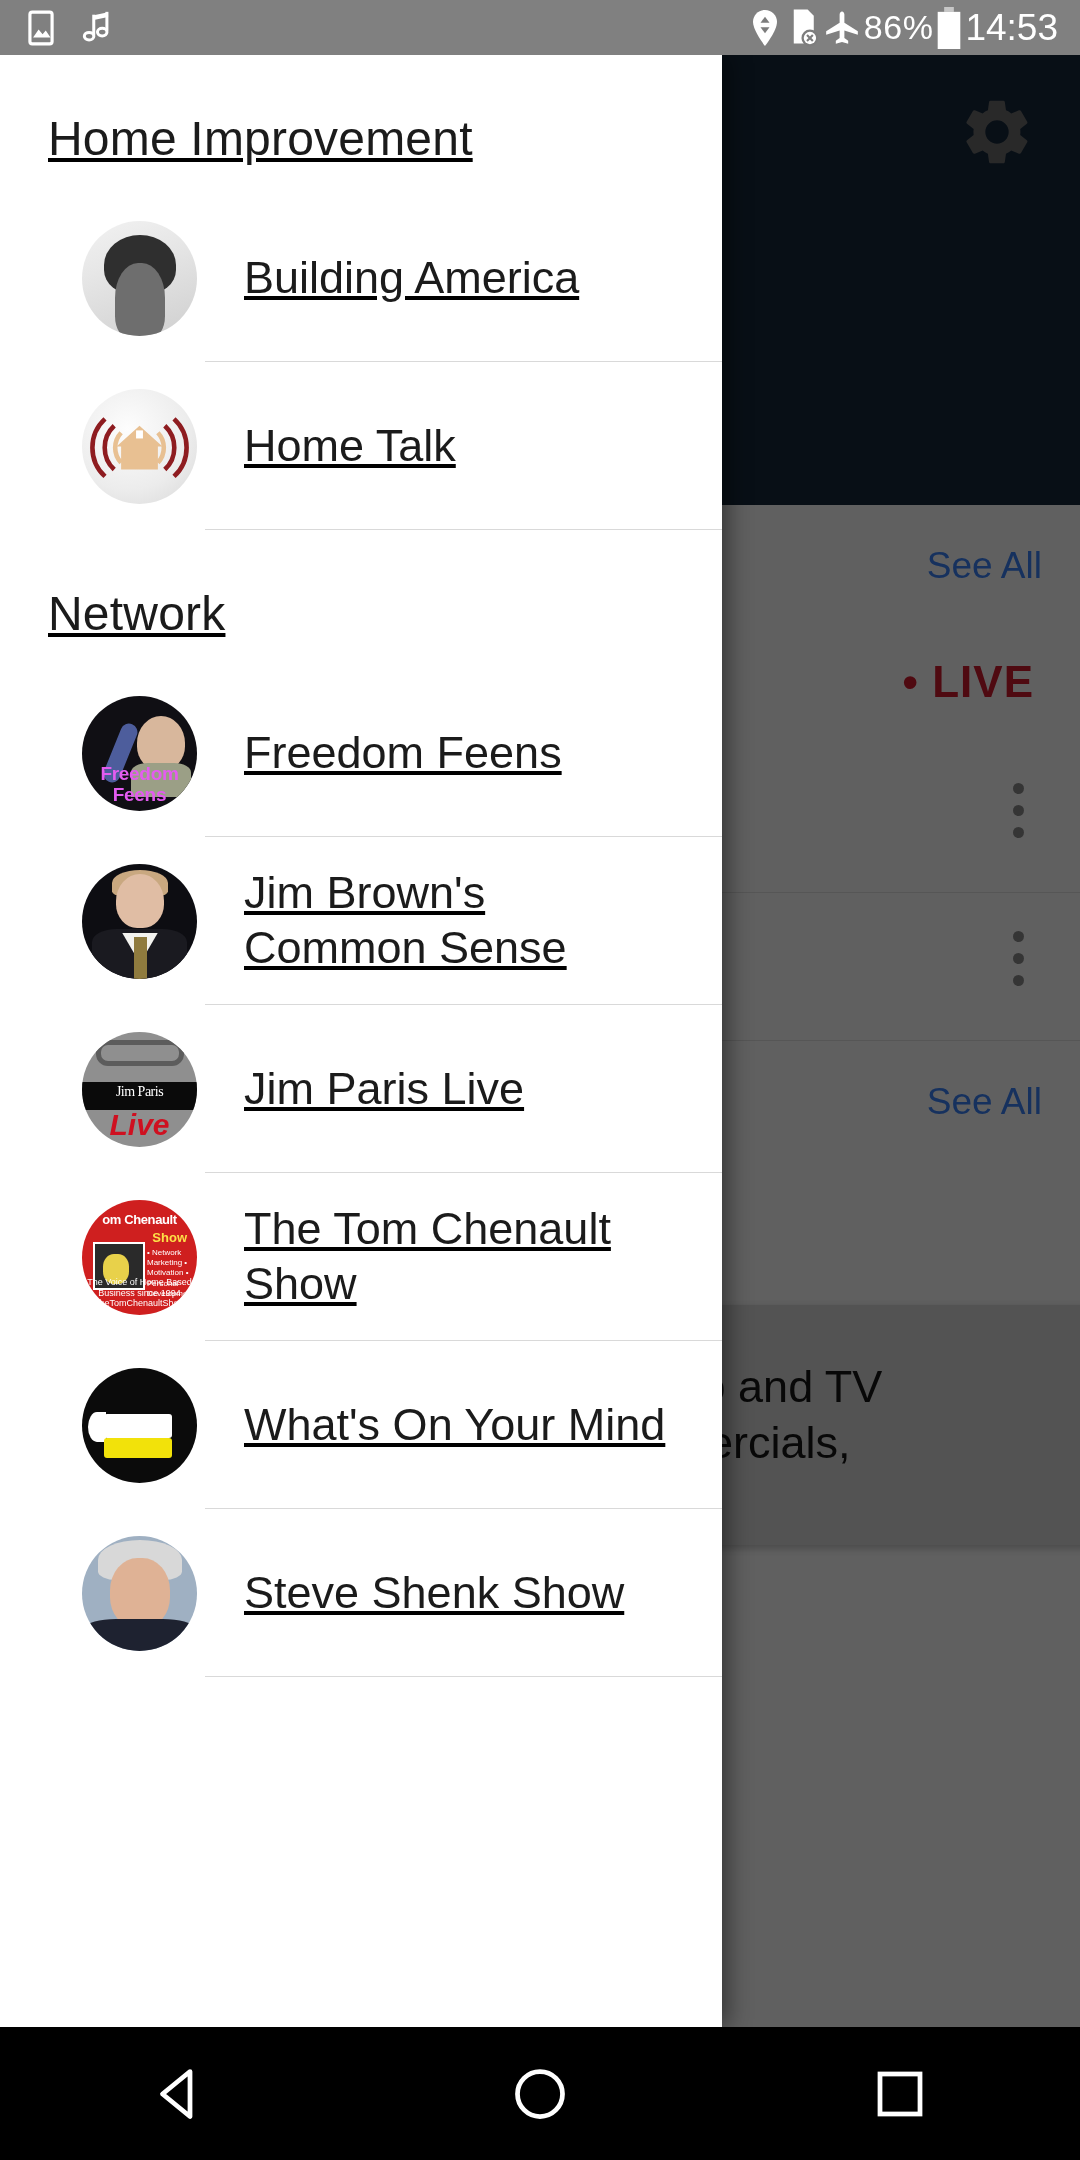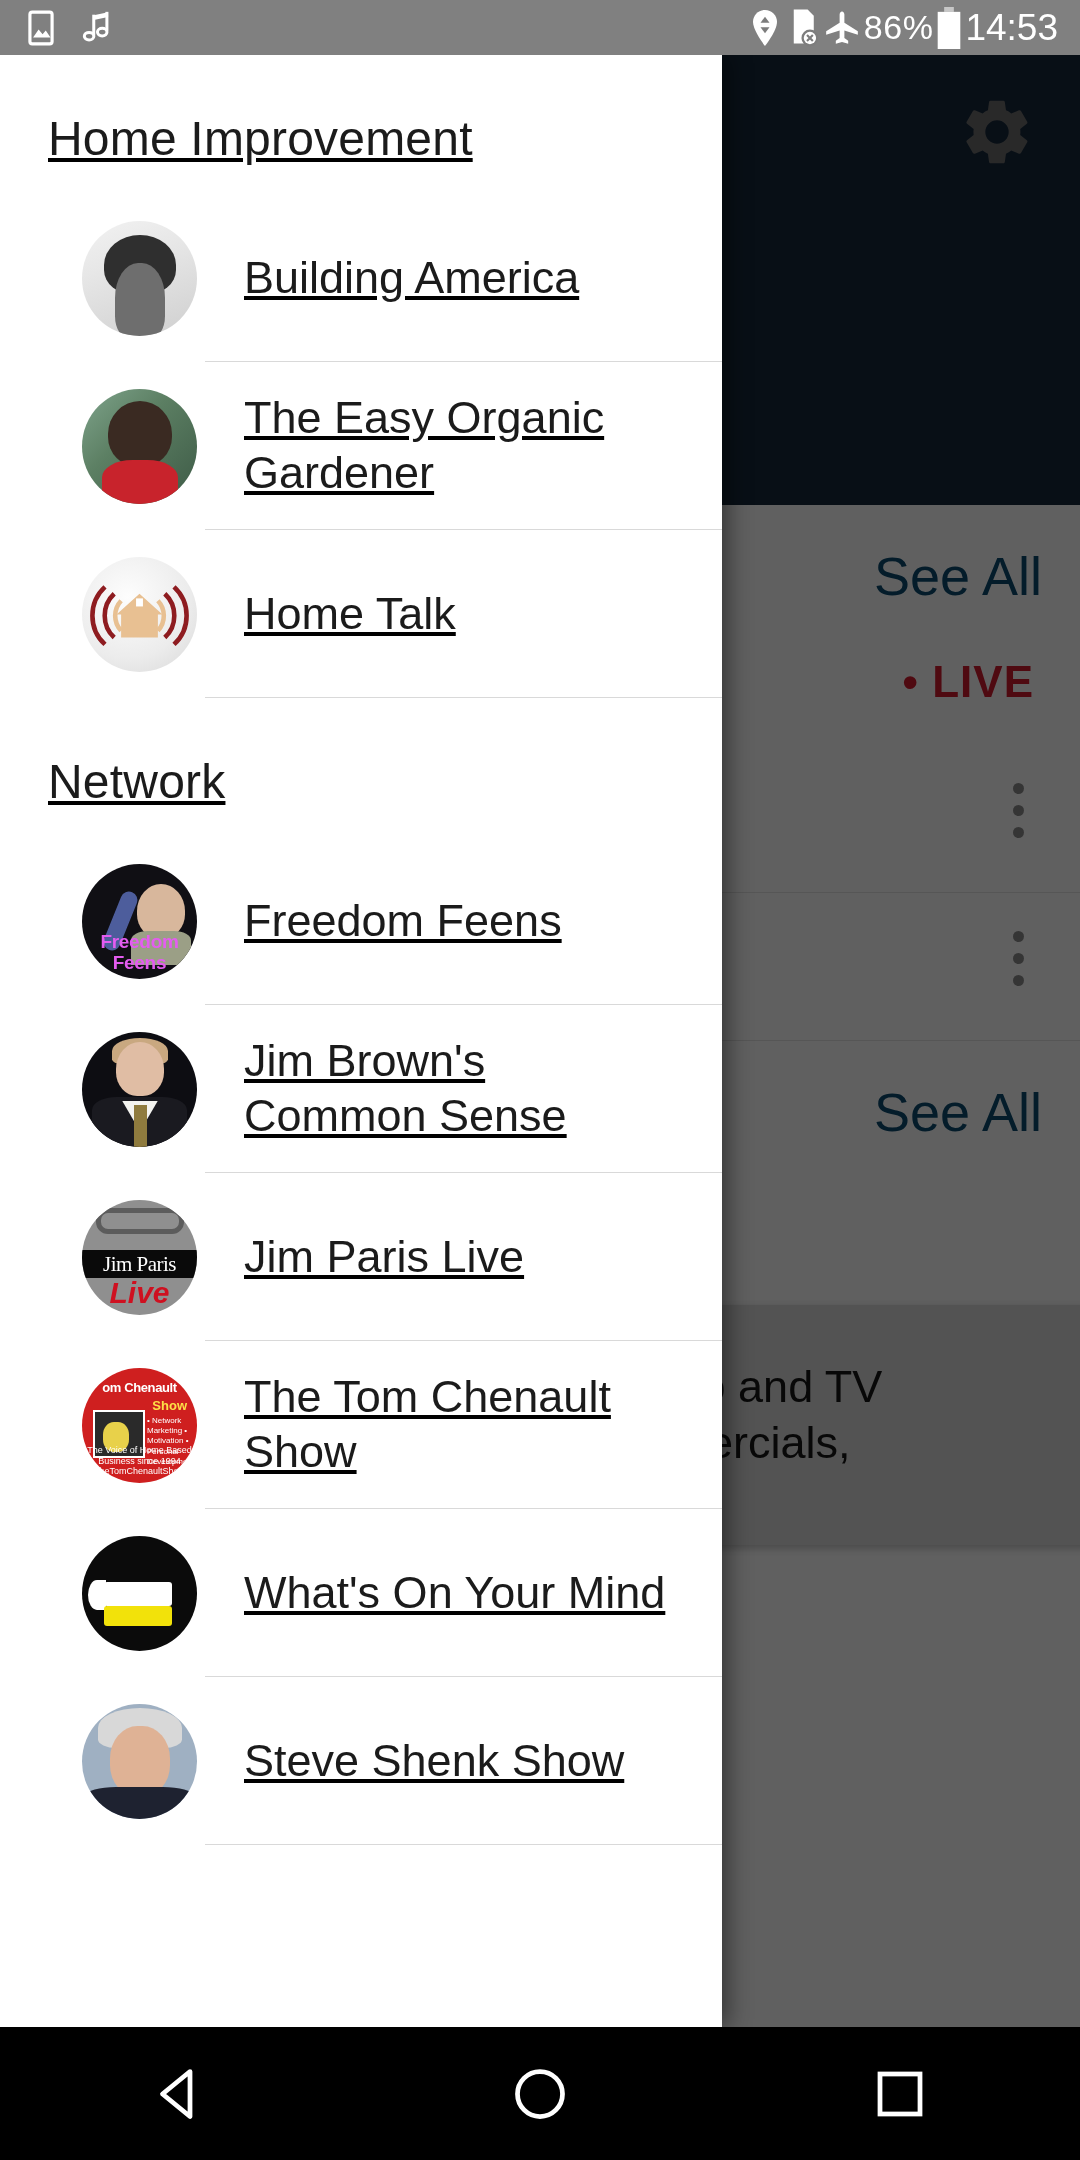--- a/index.html
+++ b/index.html
@@ -48,21 +48,21 @@
 
   .app-body{
     position:absolute; left:0; top:450px; width:1080px; height:1522px;
     background:#fdfdfd;
   }
   .sec-head{
     position:relative; height:120px;
   }
   .see-all{
     position:absolute; right:38px; top:40px;
-    font-size:54px; color:#0c4a6e;
+    font-size:37px; color:#3b82f6;
   }
   .now-row{
     position:relative; height:120px;
   }
   .now-title{
     position:absolute; left:40px; top:28px; font-size:46px; color:#8d8d8d;
   }
   .live-tag{
     position:absolute; right:46px; top:32px;
     font-size:44px; font-weight:bold; color:#d01b2e; letter-spacing:1px;
@@ -203,21 +203,21 @@
   .av-paris{ background:#8f8f8f; }
   .av-paris .glass{
     position:absolute; left:14px; top:8px; width:88px; height:26px;
     border:5px solid #5c5c5c; border-radius:12px;
   }
   .av-paris .band{
     position:absolute; left:0; top:50px; width:115px; height:28px; background:#0a0a0a;
   }
   .av-paris .bt{
     position:absolute; left:0; top:52px; width:115px; text-align:center;
-    color:#fff; font-family:"Liberation Serif", serif; font-size:21px; letter-spacing:-.5px;
+    color:#fff; font-family:"Liberation Serif", serif; font-size:14px; letter-spacing:-.5px;
   }
   .av-paris .lv{
     position:absolute; left:0; top:76px; width:115px; text-align:center;
     color:#cf1020; font-weight:bold; font-style:italic; font-size:30px;
   }
 
   .av-millionaire{ background:#a8bdd6; }
   .av-millionaire .face{
     position:absolute; left:27px; top:8px; width:62px; height:72px;
     border-radius:48% 48% 44% 44%; background:#e3b193;
@@ -342,25 +342,20 @@
   <div class="drawer-scroll">
 
     <div class="sec-title">Home Improvement</div>
 
     <div class="row">
       <div class="avatar av-grayman"></div>
       <div class="row-label">Building America</div>
       <div class="divider"></div>
     </div>
 
-    <div class="row">
-      <div class="avatar av-garden"></div>
-      <div class="row-label">The Easy Organic Gardener</div>
-      <div class="divider"></div>
-    </div>
 
     <div class="row">
       <div class="avatar av-hometalk">
         <svg viewBox="0 0 100 100" width="115" height="115">
           <path d="M50 32 L70 50 L66 50 L66 70 L34 70 L34 50 L30 50 Z" fill="#e8c092"></path>
           <rect x="47" y="36" width="6" height="7" fill="#fff"></rect>
           <path d="M28 32 A26 26 0 0 0 28 70" stroke="#8e1c20" stroke-width="4" fill="none"></path>
           <path d="M34 38 A19 19 0 0 0 34 64" stroke="#e8c092" stroke-width="4" fill="none"></path>
           <path d="M72 32 A26 26 0 0 1 72 70" stroke="#8e1c20" stroke-width="4" fill="none"></path>
           <path d="M66 38 A19 19 0 0 1 66 64" stroke="#e8c092" stroke-width="4" fill="none"></path>

